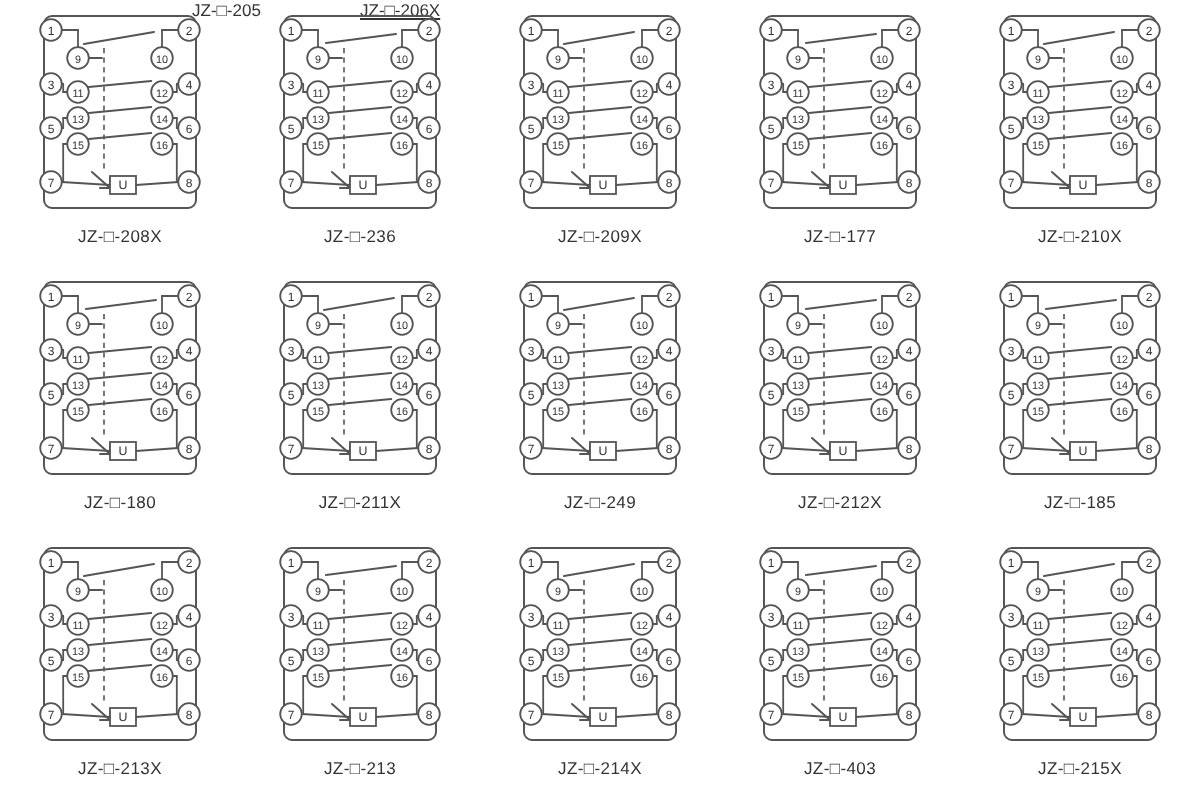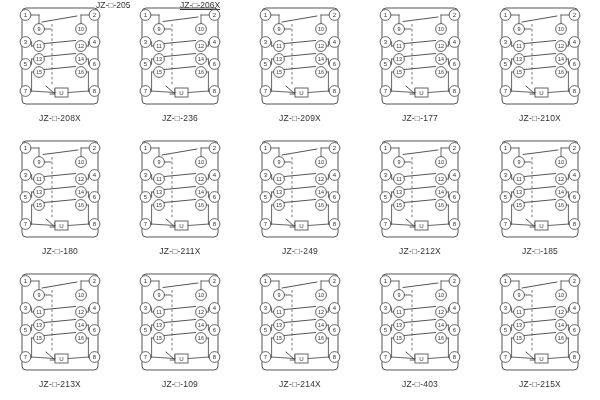--- a/index.html
+++ b/index.html
@@ -958,21 +958,21 @@
             <line x1="40" y1="22" x2="40" y2="84" stroke="#555555" stroke-width=".8" stroke-dasharray="2.6 2.2"></line>
             <line x1="34" y1="84" x2="43" y2="92" stroke="#555555" stroke-width="1" stroke-linecap="round"></line>
             <line x1="38" y1="92" x2="43" y2="92" stroke="#555555" stroke-width="1" stroke-linecap="round"></line>
             <line x1="43" y1="87" x2="43" y2="92" stroke="#555555" stroke-width="1" stroke-linecap="round"></line>
             <rect x="43" y="86" width="13" height="9" fill="#fff" stroke="#555555" stroke-width=".9"></rect>
             <text x="49.5" y="92.6" text-anchor="middle" font-size="6.2" fill="#333333" font-family="Liberation Sans, sans-serif">U</text>
             <line x1="18.9" y1="89" x2="43" y2="90.5" stroke="#555555" stroke-width="0.9" stroke-linecap="round"></line>
             <line x1="56" y1="90.5" x2="77.1" y2="89" stroke="#555555" stroke-width="0.9" stroke-linecap="round"></line>
           </svg>
         </div>
-        <div class="caption">JZ-□-109</div>
+        <div class="caption">JZ-□-213</div>
       </div>
       <div class="cell">
         <div class="diagram">
           <svg width="96" height="110" viewBox="0 0 96 110" xmlns="http://www.w3.org/2000/svg">
             <rect x="10" y="6" width="76" height="96" rx="4" ry="4" fill="none" stroke="#555555" stroke-width="1"></rect>
             <circle cx="13.5" cy="13" r="5.4" fill="#fff" stroke="#555555" stroke-width=".9"></circle>
             <text x="13.5" y="15.4" text-anchor="middle" font-size="6" fill="#333333" font-family="Liberation Sans, sans-serif">1</text>
             <circle cx="82.5" cy="13" r="5.4" fill="#fff" stroke="#555555" stroke-width=".9"></circle>
             <text x="82.5" y="15.4" text-anchor="middle" font-size="6" fill="#333333" font-family="Liberation Sans, sans-serif">2</text>
             <circle cx="13.5" cy="40" r="5.4" fill="#fff" stroke="#555555" stroke-width=".9"></circle>

